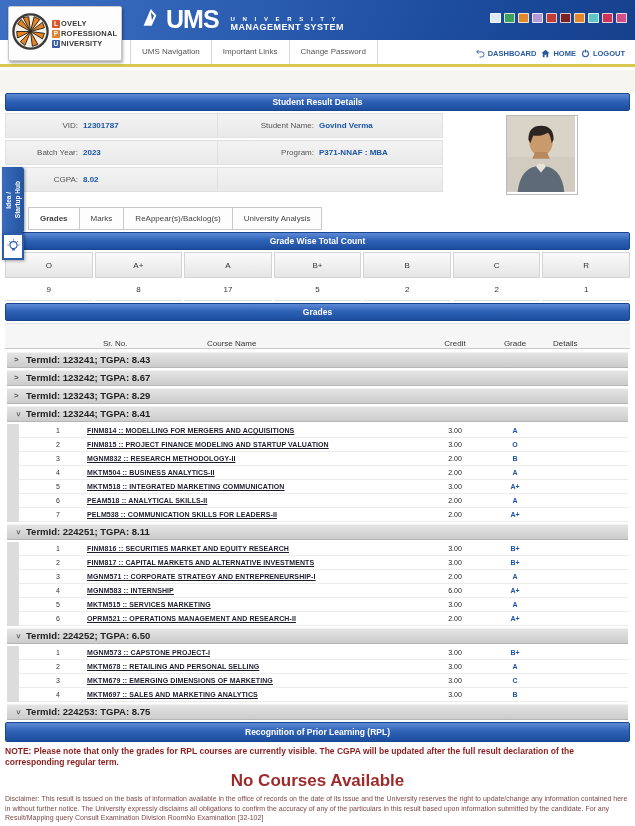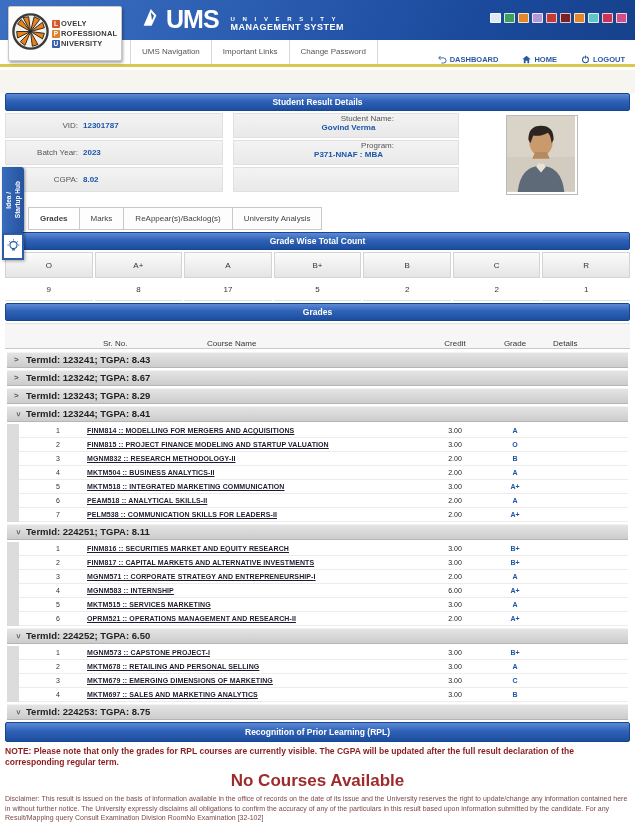--- a/index.html
+++ b/index.html
@@ -25,38 +25,38 @@
   .lpu-line{display:flex;align-items:center;font-size:7.5px;font-weight:bold;color:#3a3a3a;letter-spacing:.2px;}
   .lpu-initial{display:inline-block;width:8px;height:8px;line-height:8px;text-align:center;color:#fff;
     font-size:6.5px;font-weight:bold;margin-right:1px;border-radius:1px;}
 
   
   .nav-bar{position:absolute;left:0;top:40px;width:635px;height:27px;background:#fff;
     border-bottom:3px solid #d9c84f;box-sizing:border-box;}
   .nav-tabs{position:absolute;left:130px;top:0;height:24px;display:flex;}
   .nav-tab{font-size:8px;color:#555;line-height:24px;padding:0 11px;border-right:1px solid #d8d8d8;cursor:pointer;}
   .nav-tab:first-child{border-left:1px solid #d8d8d8;}
-  .quick-links{position:absolute;right:10px;top:0;height:24px;display:flex;gap:24px;align-items:flex-end;}
+  .quick-links{position:absolute;right:10px;top:9px;height:24px;display:flex;gap:5px;align-items:flex-start;}
   .qlink{display:flex;align-items:center;gap:3px;font-size:7.5px;color:#2a5a9e;font-weight:bold;cursor:pointer;}
   .qicon{display:inline-flex;align-items:center;}
 
   .gap-strip{position:absolute;left:0;top:70px;width:635px;height:23px;background:#f6f5ef;}
 
   
   .blue-bar{position:absolute;left:5px;width:625px;height:18px;border-radius:2px;
     background:linear-gradient(#5d8ad6 0%,#2f62b6 45%,#1c4d9f 100%);
     border:1px solid #17458f;box-sizing:border-box;
     color:#fff;font-size:8.5px;font-weight:bold;text-align:center;line-height:16px;}
 
   
   .stu-row{position:absolute;left:5px;width:625px;height:25px;}
   .stu-cell{position:absolute;top:0;height:25px;background:linear-gradient(#f3f3f3,#e9e9e9);
     border:1px solid #e0e0e0;box-sizing:border-box;display:flex;align-items:center;}
   .stu-cell.c1{left:0;width:218px;}
-  .stu-cell.c2{left:228px;width:226px;flex-direction:column;}
+  .stu-cell.c2{left:212px;width:226px;}
   .flabel{font-size:8px;color:#555;text-align:right;}
   .c1 .flabel{width:72px;}
   .c2 .flabel{width:96px;}
   .fvalue{font-size:8px;color:#1b55a8;font-weight:bold;margin-left:5px;}
   .photo{position:absolute;left:506px;top:115px;width:70px;height:78px;border:1px solid #bbb;}
 
   .query-line{position:absolute;left:0;top:194px;width:635px;text-align:center;
     font-size:8px;font-weight:bold;color:#cc2222;}
   .query-line .qlinkref{color:#6633cc;cursor:pointer;}
 

